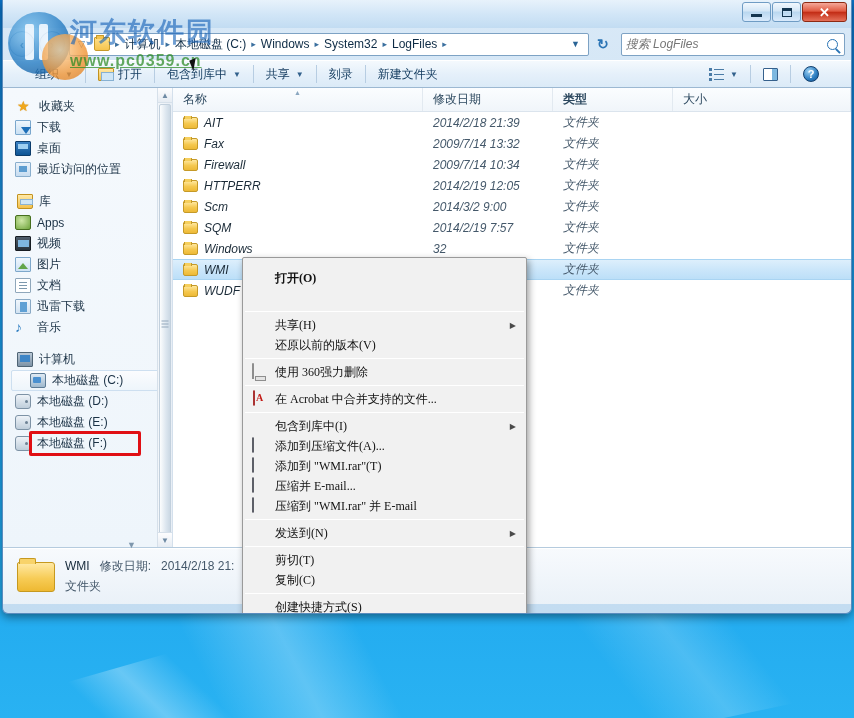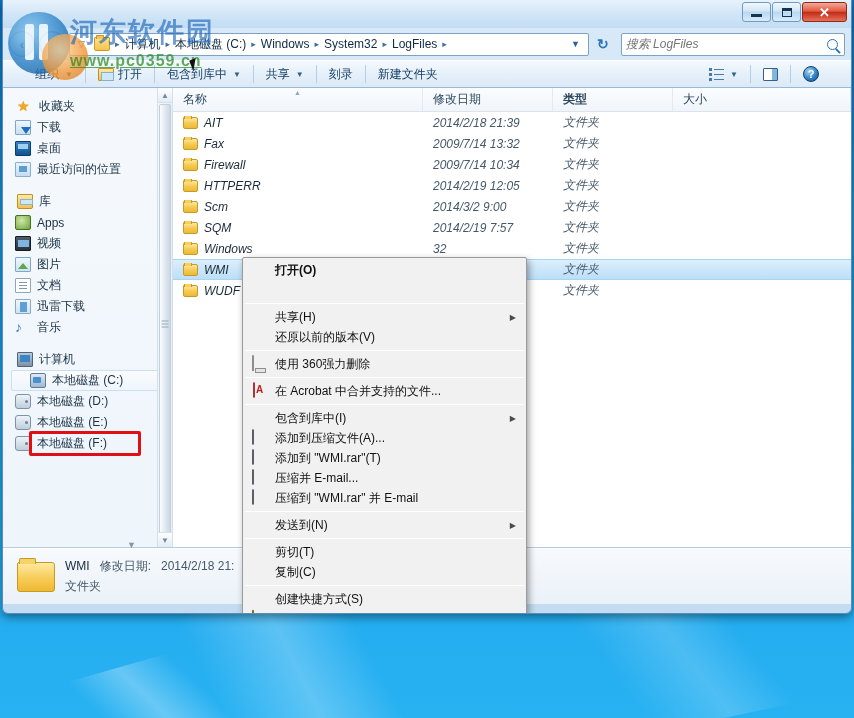--- a/index.html
+++ b/index.html
@@ -249,22 +249,22 @@
   .dline1 { display:flex; gap:10px; align-items:baseline; }
   .dname { font-size:12px; color:#15293a; }
   .dmeta { font-size:12px; color:#44586a; }
   .dtype { font-size:12px; color:#44586a; }
   .splitcaret { position:absolute; left:124px; top:-9px; color:#7e97ad; font-size:9px; }
 
   
   #ctx {
     position:absolute; left:239px; top:257px; width:285px;
     background:#f1f1f1; border:1px solid #9a9a9a; border-radius:2px;
-    box-shadow: 2px 3px 7px rgba(0,0,0,.38); z-index: 60; padding: 2px 0;
-    font-size:12px; color:#111;
+    box-shadow: 2px 3px 7px rgba(0,0,0,.38); z-index: 60; padding: 10px 0;
+    font-size:12px; color:#111;font-family:Liberation Serif, serif;
   }
   #ctx .mi { display:flex; align-items:center; height:20px; padding: 0 6px; position:relative; }
   #ctx .mi .mic { width:20px; height:16px; flex:none; position:relative; margin-right:2px; }
   #ctx .mi .mlabel { flex:1; white-space:nowrap; padding-left:4px; }
   #ctx .mi.bold .mlabel { font-weight:bold; }
   #ctx .mi .arrow { color:#4a4a4a; font-size:8px; padding-right:4px; }
   #ctx .msep { height:1px; background:#dcdcdc; margin:3px 2px 3px 2px; border-bottom:1px solid #fff; }
   .mic-rar {
     width:15px;height:13px;margin-left:3px;
     background: linear-gradient(180deg,#e8e8ec 0%,#b9bcc6 100%);

